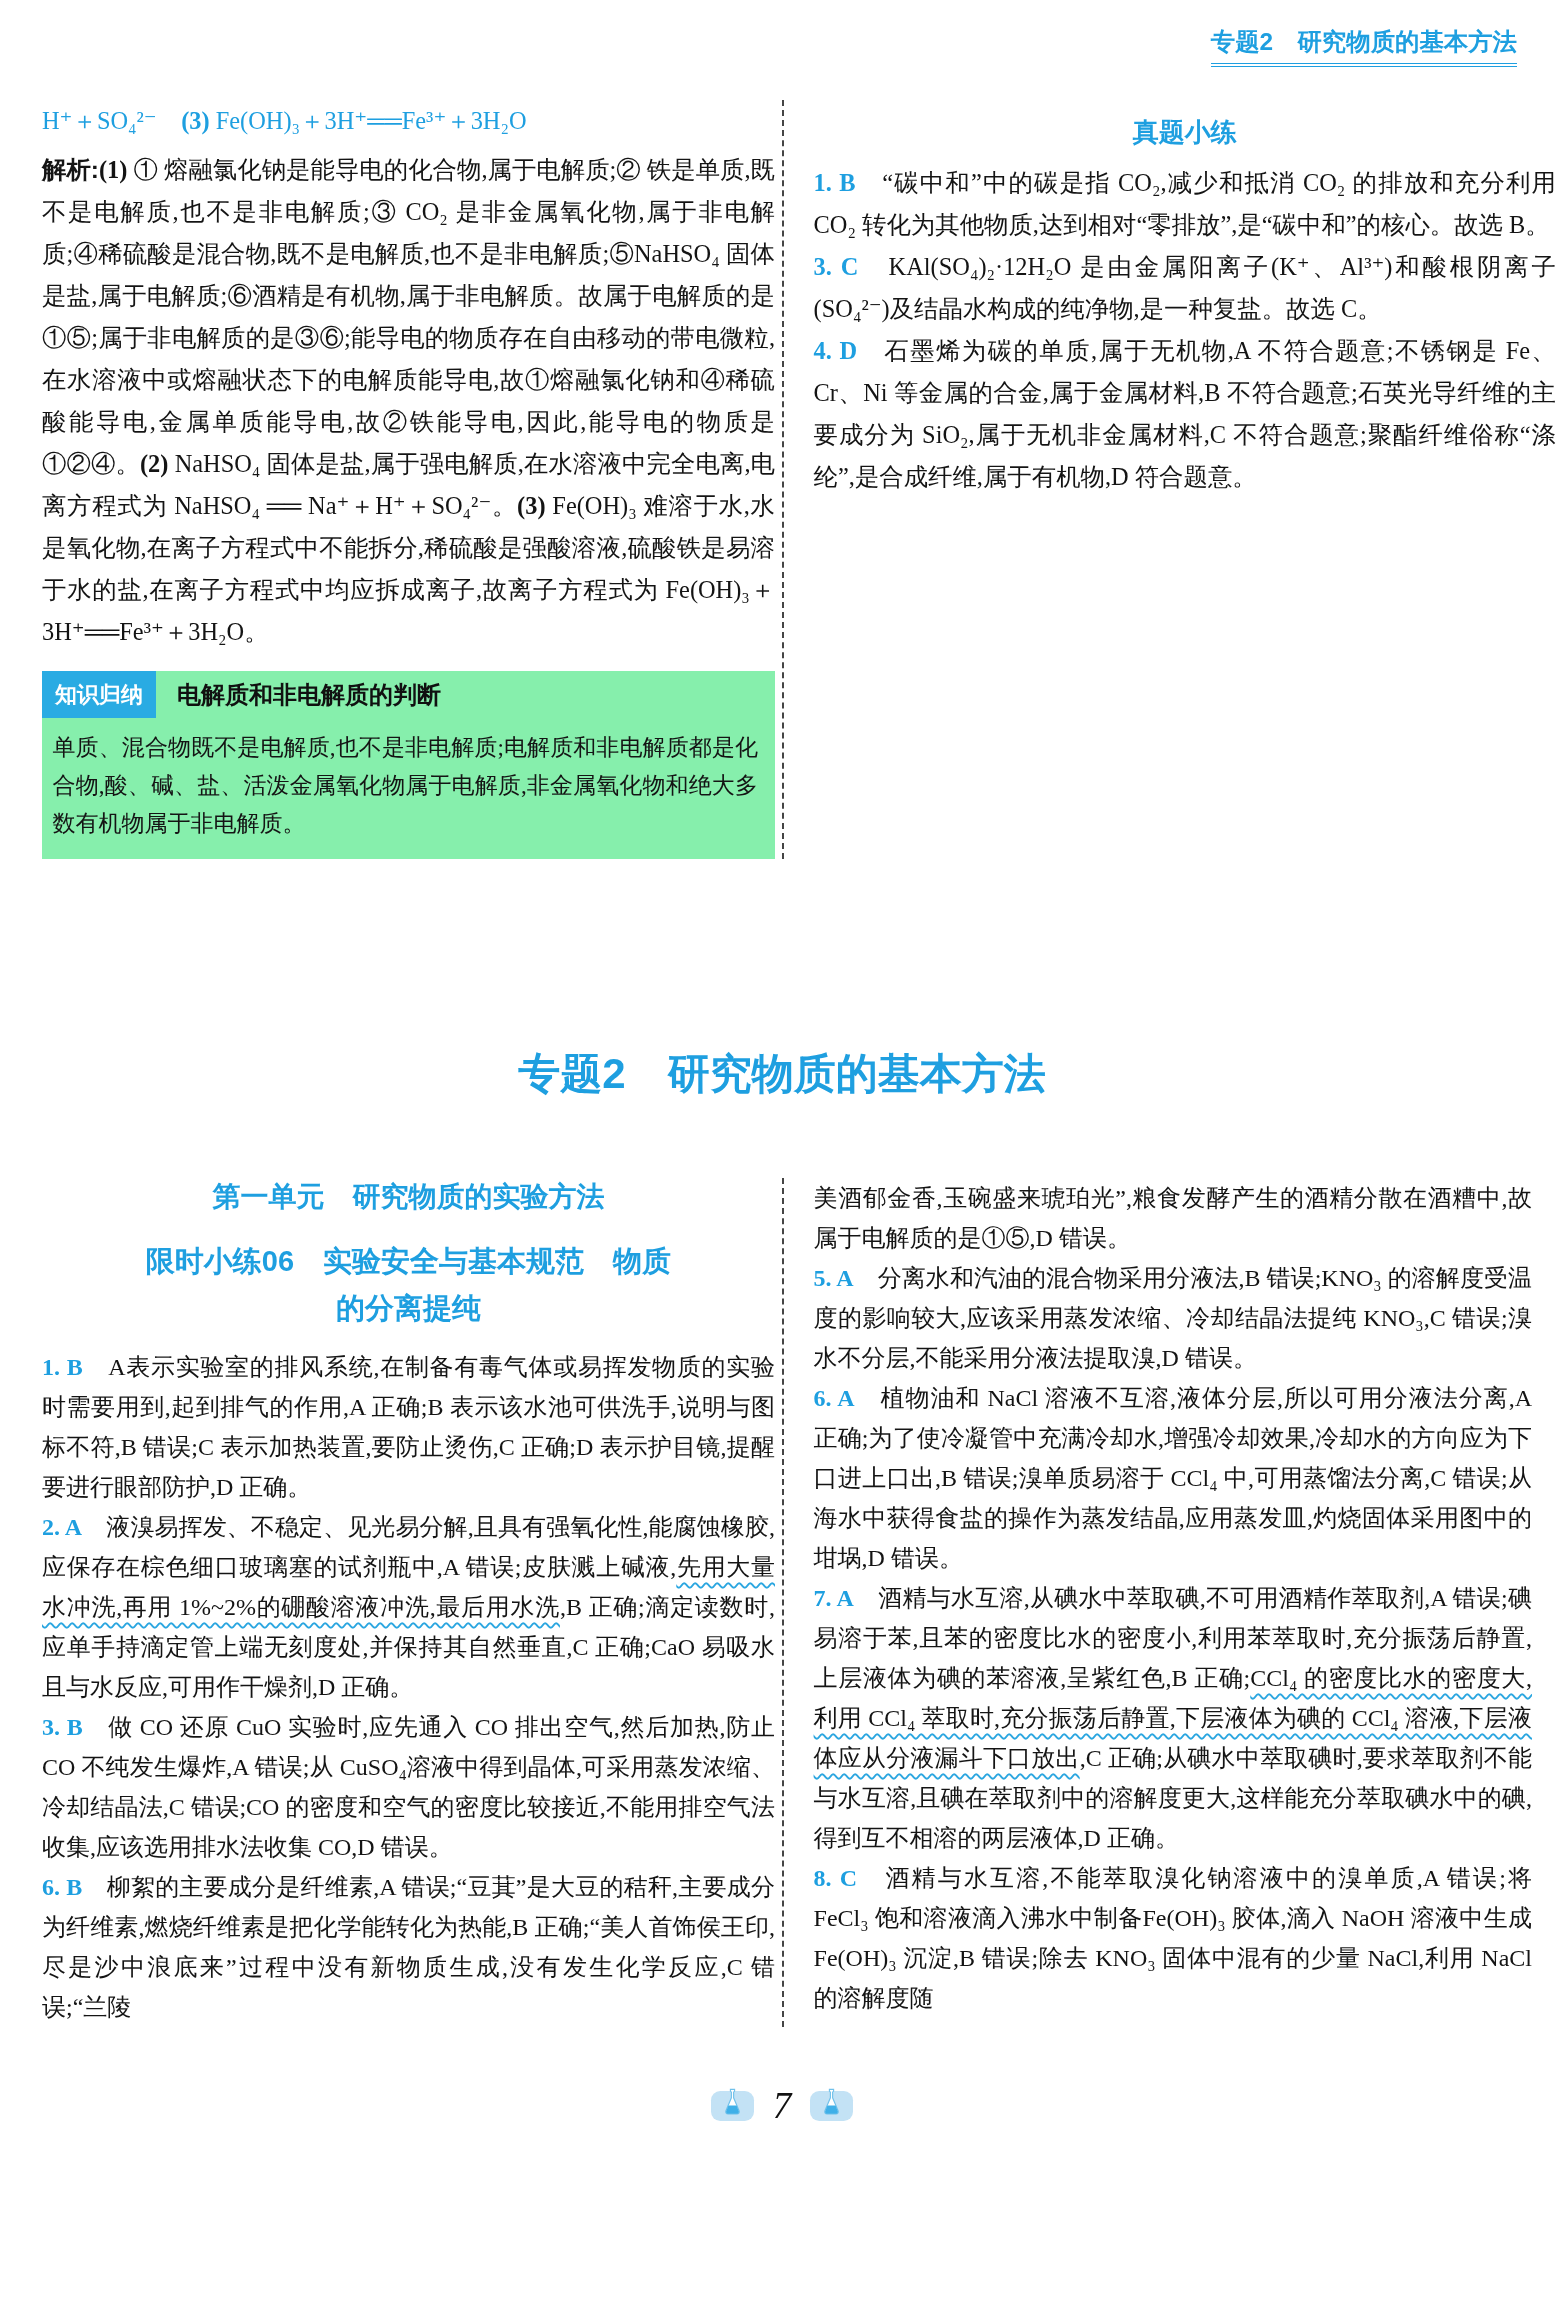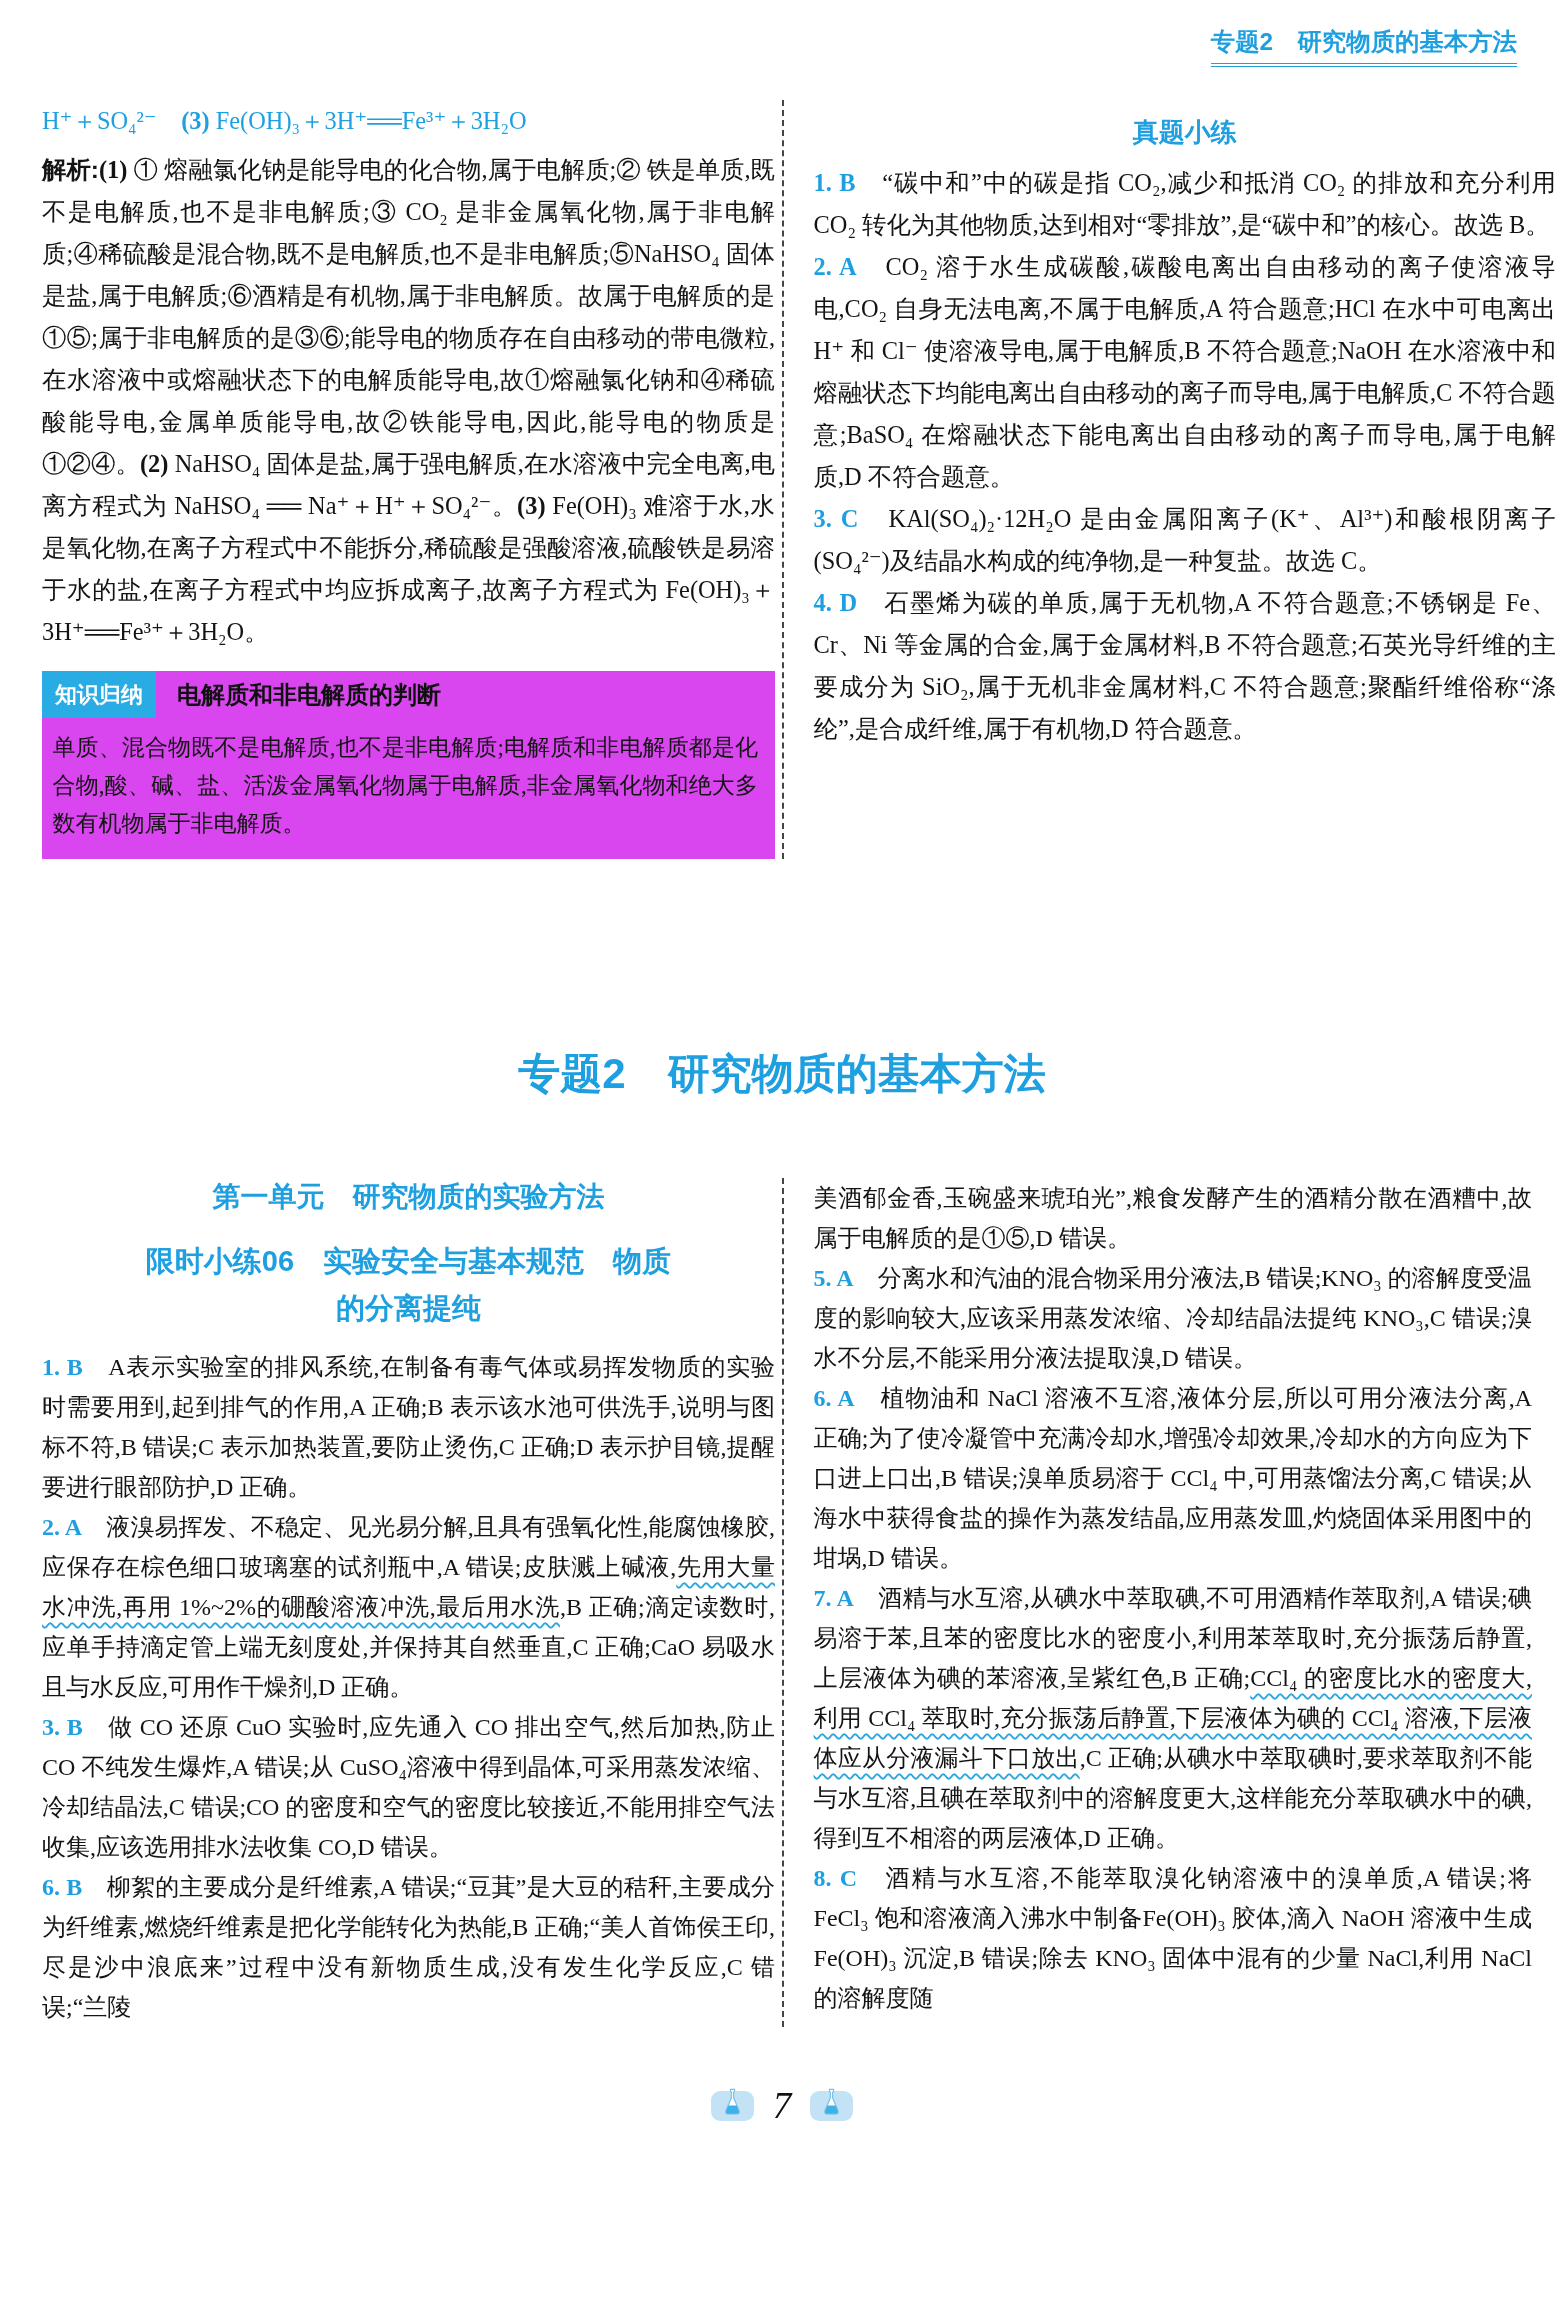--- a/index.html
+++ b/index.html
@@ -23,21 +23,21 @@
   .bot-cols .item{font-size:24px;line-height:40px;}
 
   .eq{color:#1e9fe0;font-size:26px;line-height:38px;margin-bottom:6.6px;}
   .num{color:#1e9fe0;font-weight:bold;}
   .b{font-weight:bold;}
   .lbl{font-family:"Liberation Sans","DejaVu Sans",sans-serif;font-weight:bold;}
   .wavy{text-decoration:underline;text-decoration-style:wavy;
         text-decoration-color:#2ba6e0;text-decoration-thickness:2px;text-underline-offset:7.2px;}
 
   
-  .kbox{margin-top:18.4px;background:#d946ef;padding-bottom:16px;}
+  .kbox{margin-top:18.4px;background:#86efac;padding-bottom:16px;}
   .kbox-head{display:flex;align-items:center;gap:21px;}
   .klabel{background:#29abe3;color:#ffffff;font-family:"Liberation Sans","DejaVu Sans",sans-serif;
           font-weight:bold;font-size:22px;padding:8.6px 13px;flex:none;}
   .ktitle{font-family:"Liberation Sans","DejaVu Sans",sans-serif;font-weight:bold;font-size:24px;color:#101010;}
   .kbody{padding:10.5px 17px 0 10.5px;font-size:23px;line-height:38px;text-align:justify;}
 
   
   .zhenti-h{margin-top:14.5px;margin-bottom:12px;text-align:center;
             font-family:"Liberation Sans","DejaVu Sans",sans-serif;font-weight:bold;
             font-size:26px;color:#1e9fe0;}
@@ -72,21 +72,20 @@
         <div class="kbox-head">
           <span class="klabel">知识归纳</span>
           <span class="ktitle">电解质和非电解质的判断</span>
         </div>
         <div class="kbody">单质、混合物既不是电解质,也不是非电解质;电解质和非电解质都是化合物,酸、碱、盐、活泼金属氧化物属于电解质,非金属氧化物和绝大多数有机物属于非电解质。</div>
       </div>
     </div>
     <div class="col-r">
       <div class="zhenti-h">真题小练</div>
       <p class="item"><span class="num">1. B</span><span>　“碳中和”中的碳是指 CO₂,减少和抵消 CO₂ 的排放和充分利用 CO₂ 转化为其他物质,达到相对“零排放”,是“碳中和”的核心。故选 B。</span></p>
-      <p class="item"><span class="num">2. A</span><span>　CO₂ 溶于水生成碳酸,碳酸电离出自由移动的离子使溶液导电,CO₂ 自身无法电离,不属于电解质,A 符合题意;HCl 在水中可电离出 H⁺ 和 Cl⁻ 使溶液导电,属于电解质,B 不符合题意;NaOH 在水溶液中和熔融状态下均能电离出自由移动的离子而导电,属于电解质,C 不符合题意;BaSO₄ 在熔融状态下能电离出自由移动的离子而导电,属于电解质,D 不符合题意。</span></p>
       <p class="item"><span class="num">3. C</span><span>　KAl(SO₄)₂·12H₂O 是由金属阳离子(K⁺、Al³⁺)和酸根阴离子(SO₄²⁻)及结晶水构成的纯净物,是一种复盐。故选 C。</span></p>
       <p class="item"><span class="num">4. D</span><span>　石墨烯为碳的单质,属于无机物,A 不符合题意;不锈钢是 Fe、Cr、Ni 等金属的合金,属于金属材料,B 不符合题意;石英光导纤维的主要成分为 SiO₂,属于无机非金属材料,C 不符合题意;聚酯纤维俗称“涤纶”,是合成纤维,属于有机物,D 符合题意。</span></p>
     </div>
   </div>
 
   <div class="main-title">专题2　研究物质的基本方法</div>
 
   <div class="cols bot-cols">
     <div class="col-l">
       <div class="unit-h">第一单元　研究物质的实验方法</div>

